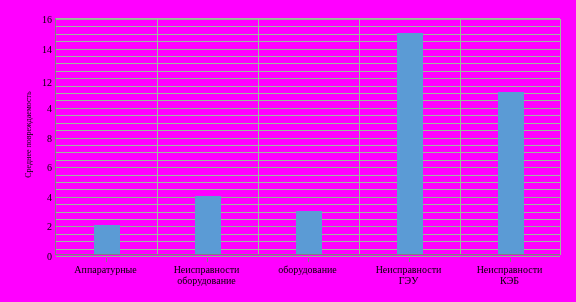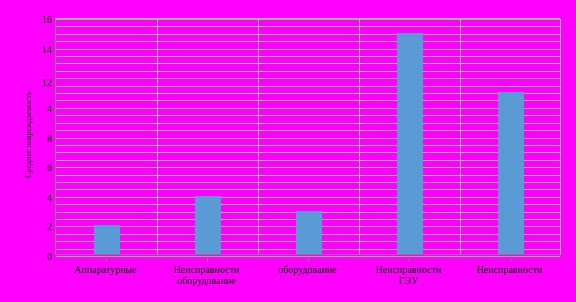--- a/index.html
+++ b/index.html
@@ -183,16 +183,17 @@
         <div>оборудование</div>
       </div>
       <div class="tickmark" style="left: 353.5px;"></div>
       <div class="xlabel" style="left: 303px; width: 101px; top: 6px;">
         <div>Неисправности</div>
         <div>ГЭУ</div>
       </div>
       <div class="tickmark" style="left: 454.5px;"></div>
       <div class="xlabel" style="left: 404px; width: 101px; top: 6px;">
         <div>Неисправности</div>
+        <div>КЭБ</div>
       </div>
     </div>
 
 </div>
 
 </body></html>

